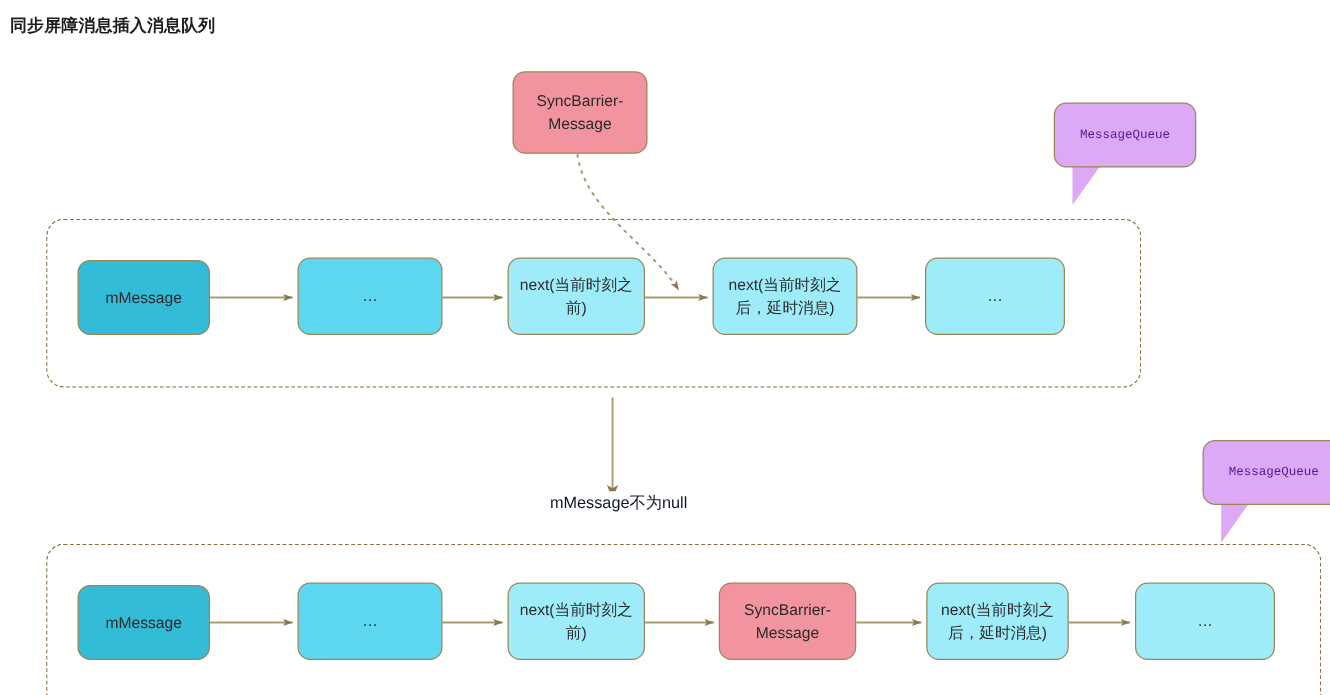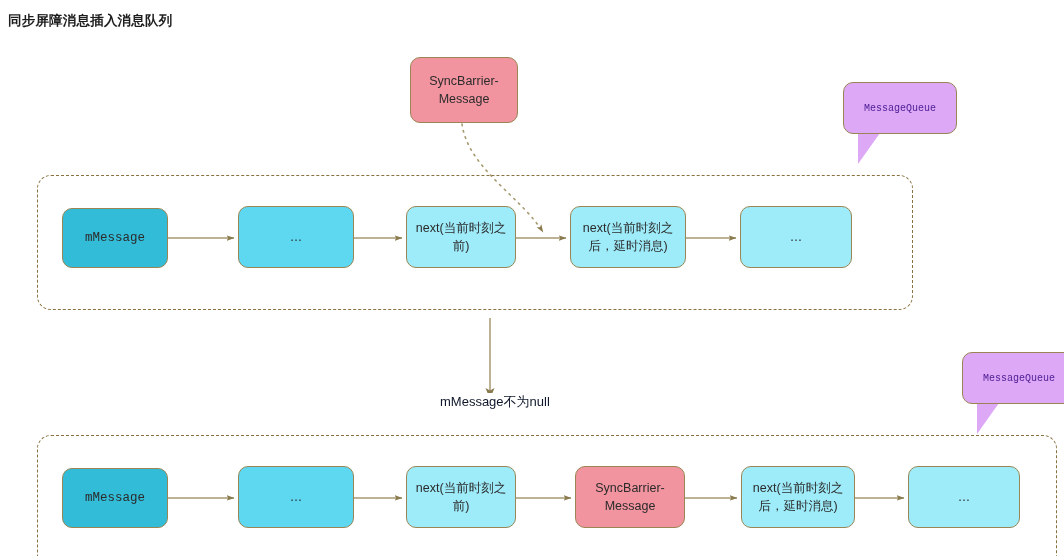--- a/index.html
+++ b/index.html
@@ -66,21 +66,21 @@
     display: flex;
     align-items: center;
     justify-content: center;
     text-align: center;
     font-size: 12.5px;
     line-height: 1.45;
     color: #2b2b2b;
     padding: 16px 6px;
     white-space: pre-line;
   }
-  .node.dark-cyan   { background: #33bcd8; font-family: Liberation Mono, monospace; }
+  .node.dark-cyan   { background: #33bcd8; }
   .node.mid-cyan    { background: #5dd8f0; }
   .node.pale-cyan   { background: #9eecfa; }
   .node.pink        { background: #f2949f; }
 
   
   #node-r1-mmessage { left: 62px;  top: 208px; width: 106px; height: 60px; }
   #node-r1-dots-1   { left: 238px; top: 206px; width: 116px; height: 62px; }
   #node-r1-next-before { left: 406px; top: 206px; width: 110px; height: 62px; }
   #node-r1-next-after  { left: 570px; top: 206px; width: 116px; height: 62px; }
   #node-r1-dots-2   { left: 740px; top: 206px; width: 112px; height: 62px; }

